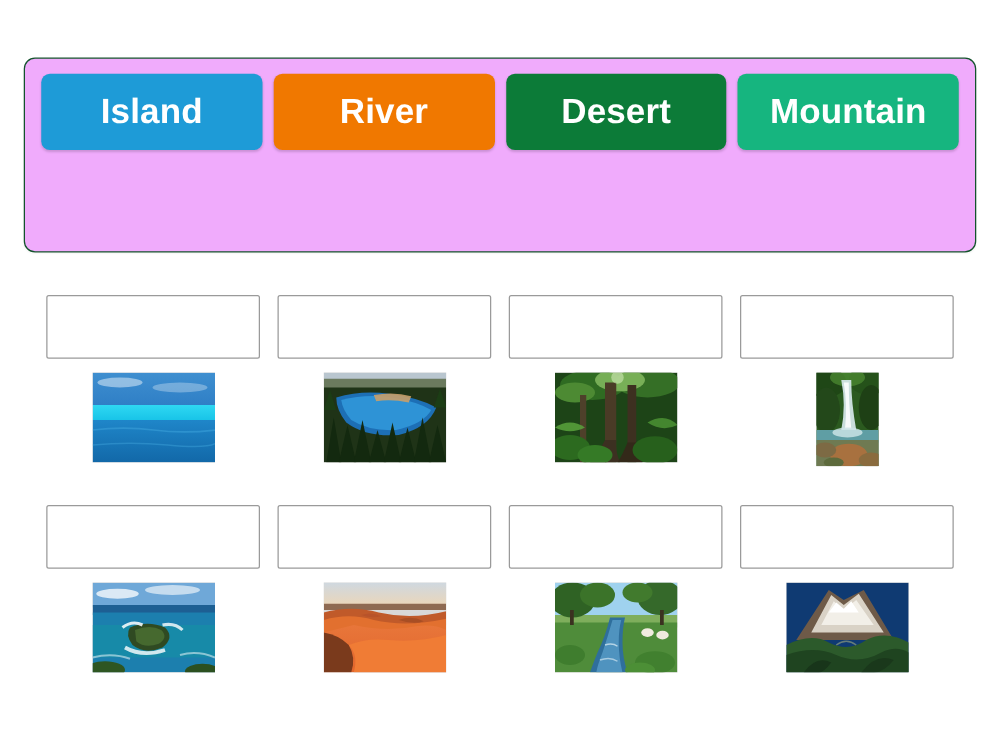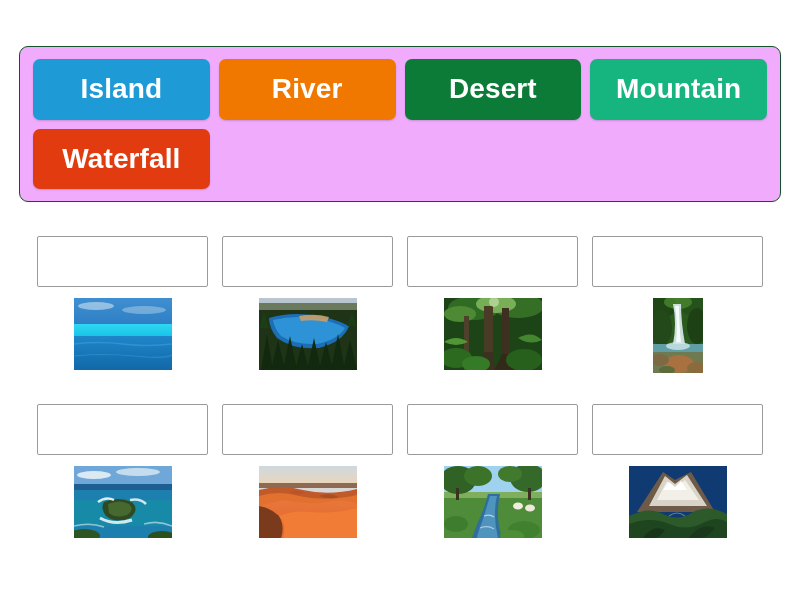--- a/index.html
+++ b/index.html
@@ -133,23 +133,20 @@
       <div class="tile" style="background-color: rgb(12, 123, 56);">
         <span>Desert</span>
       </div>
 
 
 
       <div class="tile" style="background-color: rgb(22, 181, 127);">
         <span>Mountain</span>
       </div>
 
-      <div class="tile" style="background-color: rgb(226, 59, 16);">
-        <span>Waterfall</span>
-      </div>
 
     </div>
   </div>
 
   <div class="answer-row" id="answer-row-1">
 
     <div class="answer-cell">
       <div class="drop-zone"></div>
       <div class="thumb-wrap">
         <div class="thumb landscape">

